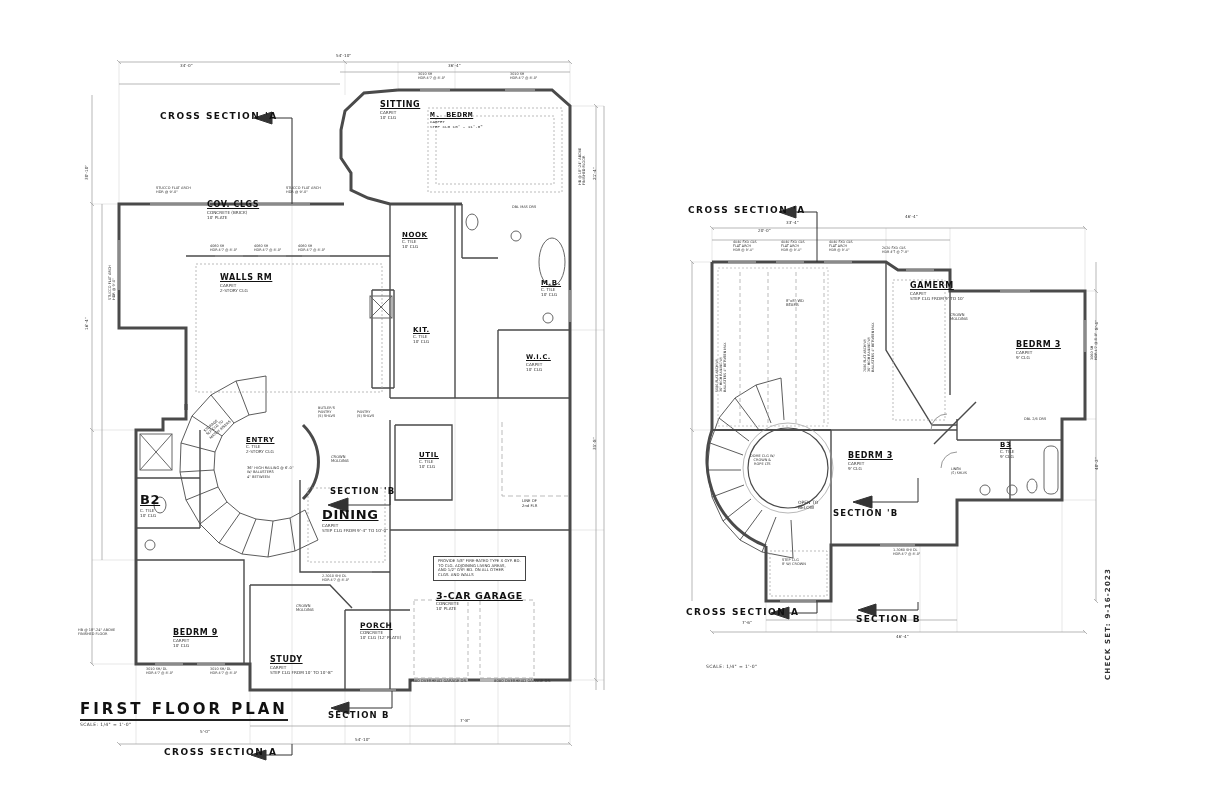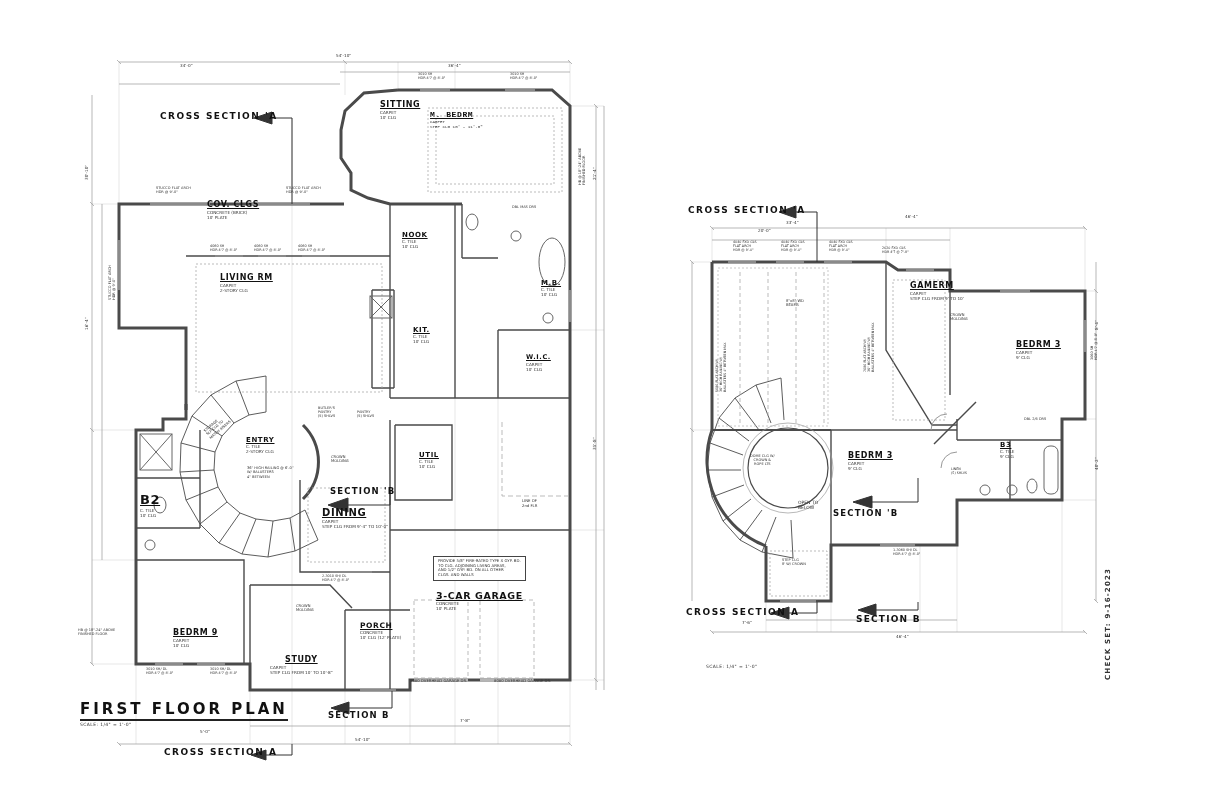--- a/index.html
+++ b/index.html
@@ -214,21 +214,21 @@
         <div class="t" style="font-size: 8px;">COV. CLGS</div>
         <div class="s" style="font-size: 4.2px;">CONCRETE (BRICK)</div>
         <div class="s" style="font-size: 4.2px;">10' PLATE</div>
       </div>
       <div class="lbl" style="left: 402px; top: 231px;">
         <div class="t" style="font-size: 7px;">NOOK</div>
         <div class="s" style="font-size: 4.2px;">C. TILE</div>
         <div class="s" style="font-size: 4.2px;">10' CLG</div>
       </div>
       <div class="lbl" style="left: 220px; top: 273px;">
-        <div class="t" style="font-size: 8px;">LIVING RM</div>
+        <div class="t" style="font-size: 8px;">WALLS RM</div>
         <div class="s" style="font-size: 4.2px;">CARPET</div>
         <div class="s" style="font-size: 4.2px;">2-STORY CLG</div>
       </div>
       <div class="lbl" style="left: 541px; top: 279px;">
         <div class="t" style="font-size: 7px;">M.B.</div>
         <div class="s" style="font-size: 4.2px;">C. TILE</div>
         <div class="s" style="font-size: 4.2px;">10' CLG</div>
       </div>
       <div class="lbl" style="left: 413px; top: 326px;">
         <div class="t" style="font-size: 7px;">KIT.</div>
@@ -252,31 +252,31 @@
       </div>
       <div class="lbl" style="left: 419px; top: 451px;">
         <div class="t" style="font-size: 7px;">UTIL</div>
         <div class="s" style="font-size: 4.2px;">C. TILE</div>
         <div class="s" style="font-size: 4.2px;">10' CLG</div>
       </div>
       <div class="lbl" style="left: 330px; top: 486px;">
         <div class="s" style="font-size: 8.5px; font-weight: bold; color: rgb(17, 17, 17); letter-spacing: 1.2px;">SECTION 'B</div>
       </div>
       <div class="lbl" style="left: 322px; top: 507px;">
-        <div class="t" style="font-size: 10px;">DINING</div>
+        <div class="t" style="font-size: 13px;">DINING</div>
         <div class="s" style="font-size: 4.2px;">CARPET</div>
         <div class="s" style="font-size: 4.2px;">STEP CLG FROM 9'-4" TO 10'-0"</div>
       </div>
       <div class="lbl" style="left: 173px; top: 628px;">
         <div class="t" style="font-size: 8px;">BEDRM 9</div>
         <div class="s" style="font-size: 4.2px;">CARPET</div>
         <div class="s" style="font-size: 4.2px;">10' CLG</div>
       </div>
       <div class="lbl" style="left: 270px; top: 655px;">
-        <div class="t" style="font-size: 8px; text-align: center;">STUDY</div>
+        <div class="t" style="font-size: 8px;">STUDY</div>
         <div class="s" style="font-size: 4.2px;">CARPET</div>
         <div class="s" style="font-size: 4.2px;">STEP CLG FROM 10' TO 10'-8"</div>
       </div>
       <div class="lbl" style="left: 360px; top: 621px;">
         <div class="t" style="font-size: 7.5px;">PORCH</div>
         <div class="s" style="font-size: 4.2px;">CONCRETE</div>
         <div class="s" style="font-size: 4.2px;">10' CLG (12' PLATE)</div>
       </div>
       <div class="lbl" style="left: 436px; top: 590px;">
         <div class="t" style="font-size: 9.5px;">3-CAR GARAGE</div>

